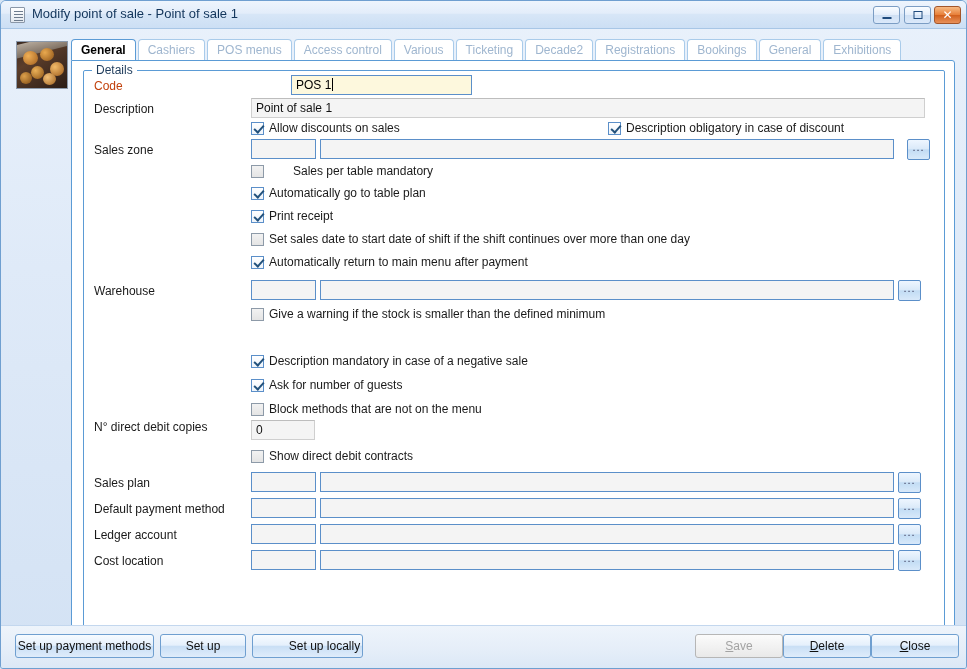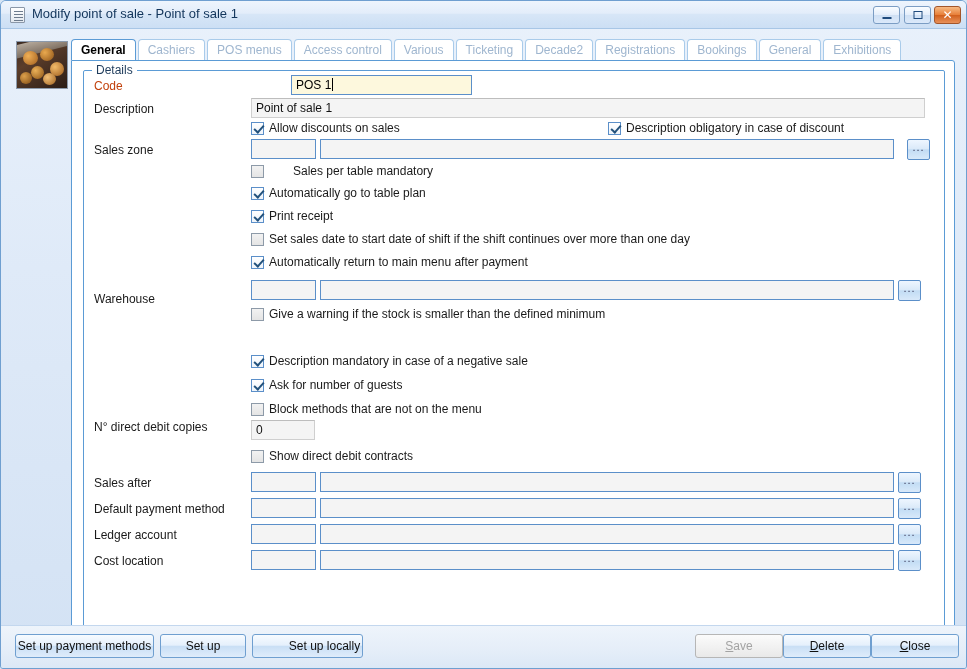--- a/index.html
+++ b/index.html
@@ -387,21 +387,21 @@
         </div>
         <div class="cbrow" style="left:167px; top:161px;">
           <span class="cbox"></span>
           <span class="cbtext">Set sales date to start date of shift if the shift continues over more than one day</span>
         </div>
         <div class="cbrow" style="left:167px; top:184px;">
           <span class="cbox checked"></span>
           <span class="cbtext">Automatically return to main menu after payment</span>
         </div>
 
-        <div class="lbl" style="left:10px; top:221px;">Warehouse</div>
+        <div class="lbl" style="left:10px; top:213px;">Warehouse</div>
         <div class="fld" style="left:167px; top:209px; width:65px;"></div>
         <div class="fld" style="left:236px; top:209px; width:574px;"></div>
         <div class="ellipsis-btn" style="left:814px; top:209px;">
             <span>...</span>
           </div>
 
         <div class="cbrow" style="left:167px; top:236px;">
           <span class="cbox"></span>
           <span class="cbtext">Give a warning if the stock is smaller than the defined minimum</span>
         </div>
@@ -419,21 +419,21 @@
         </div>
 
         <div class="lbl" style="left:10px; top:349px;">N° direct debit copies</div>
         <div class="fld flat" style="left:167px; top:349px; width:64px;">0</div>
 
         <div class="cbrow" style="left:167px; top:378px;">
           <span class="cbox"></span>
           <span class="cbtext">Show direct debit contracts</span>
         </div>
 
-        <div class="lbl" style="left:10px; top:405px;">Sales after</div>
+        <div class="lbl" style="left:10px; top:405px;">Sales plan</div>
         <div class="fld" style="left:167px; top:401px; width:65px;"></div>
         <div class="fld" style="left:236px; top:401px; width:574px;"></div>
         <div class="ellipsis-btn" style="left:814px; top:401px;">
             <span>...</span>
           </div>
 
         <div class="lbl" style="left:10px; top:431px;">Default payment method</div>
         <div class="fld" style="left:167px; top:427px; width:65px;"></div>
         <div class="fld" style="left:236px; top:427px; width:574px;"></div>
         <div class="ellipsis-btn" style="left:814px; top:427px;">

